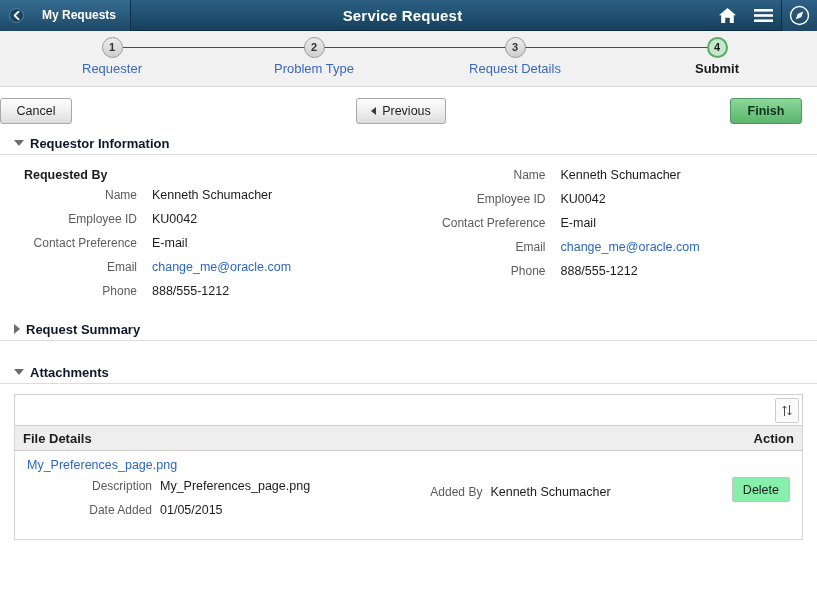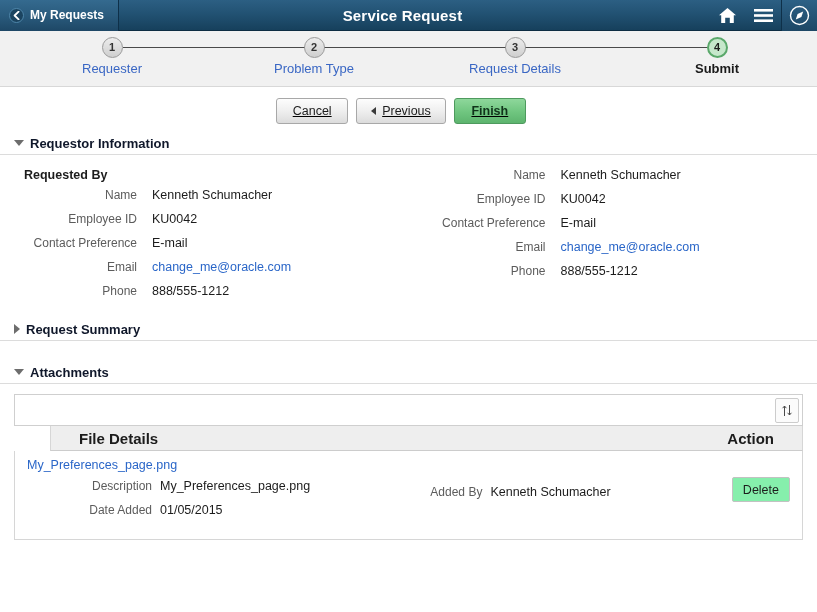--- a/index.html
+++ b/index.html
@@ -17,21 +17,21 @@
     height: 31px;
     background: linear-gradient(to bottom, #2c5f83 0%, #225273 45%, #16405c 100%);
     border-bottom: 1px solid #0d2c42;
     display: flex;
     align-items: center;
   }
   .back-btn {
     height: 33px;
     display: flex;
     align-items: center;
-    gap: 6px;
+    gap: 18px;
     padding: 0 14px 0 9px;
     background: linear-gradient(to bottom, #356b90 0%, #2a5b7d 50%, #1d4664 100%);
     border-right: 1px solid #0e3049;
     color: #ffffff;
     font-size: 12px;
     font-weight: bold;
     cursor: pointer;
     white-space: nowrap;
   }
   .chev-circle {
@@ -118,24 +118,23 @@
     position: absolute;
     top: 16px;
     height: 1px;
     background: #4a4a4a;
     z-index: 1;
   }
 
   
   .actions {
     display: flex;
-    justify-content: center;
+    justify-content: space-between;
     gap: 8px;
     padding: 11px 15px 10px 0;
-    text-decoration: underline;
   }
   .btn {
     min-width: 72px;
     height: 26px;
     padding: 0 14px;
     font-size: 12.5px;
     color: #1d1d1d;
     border: 1px solid #a8a8a8;
     border-radius: 3px;
     background: linear-gradient(to bottom, #fdfdfd 0%, #efefef 50%, #dcdcdc 100%);
@@ -239,25 +238,24 @@
     border-radius: 2px;
   }
   .thead {
     background: #eeeeee;
     border-left: 1px solid #d6d6d6;
     border-right: 1px solid #d6d6d6;
     border-bottom: 1px solid #cccccc;
     height: 25px;
     display: flex;
     align-items: center;
-    padding: 0 28px;
-    font-size: 15px;
+    padding: 0 8px;
+    font-size: 13px;
     font-weight: bold;
     color: #1c1c1c;
-    margin-left: 36px;
   }
   .thead .c1 { flex: 1; }
   .thead .c2 { width: 70px; text-align: right; }
   .trow {
     border-left: 1px solid #d6d6d6;
     border-right: 1px solid #d6d6d6;
     border-bottom: 1px solid #d6d6d6;
     padding: 7px 12px 12px 5px;
     position: relative;
     min-height: 82px;

